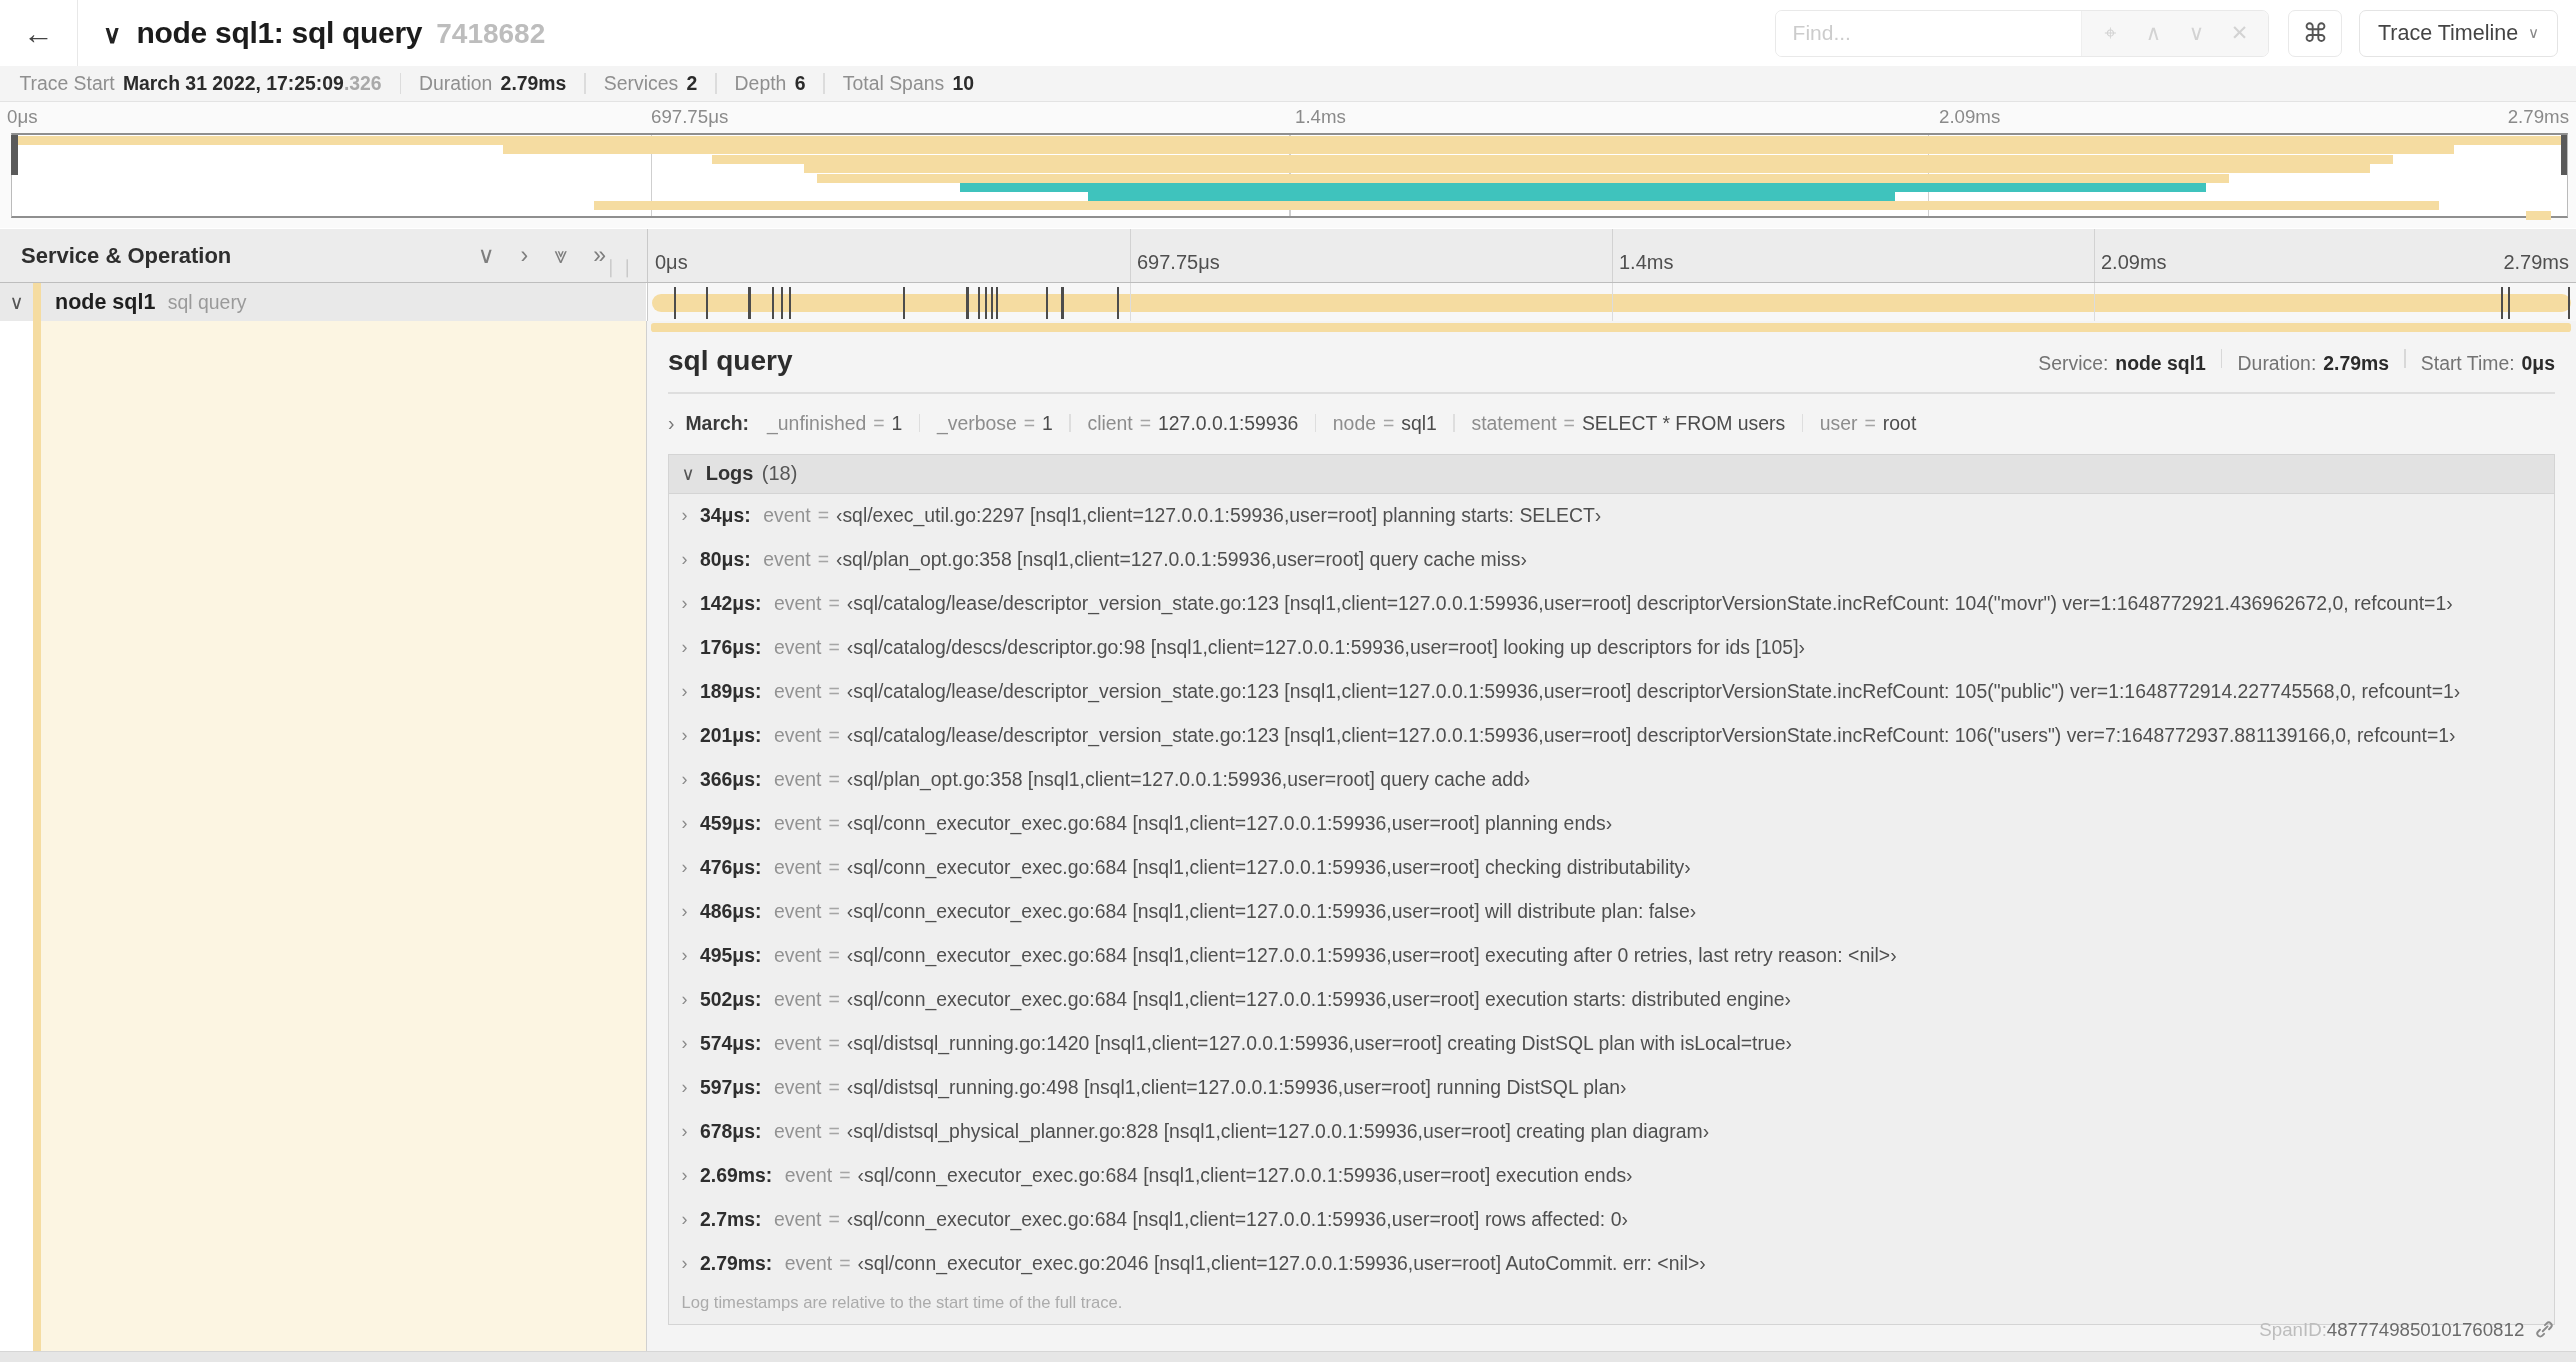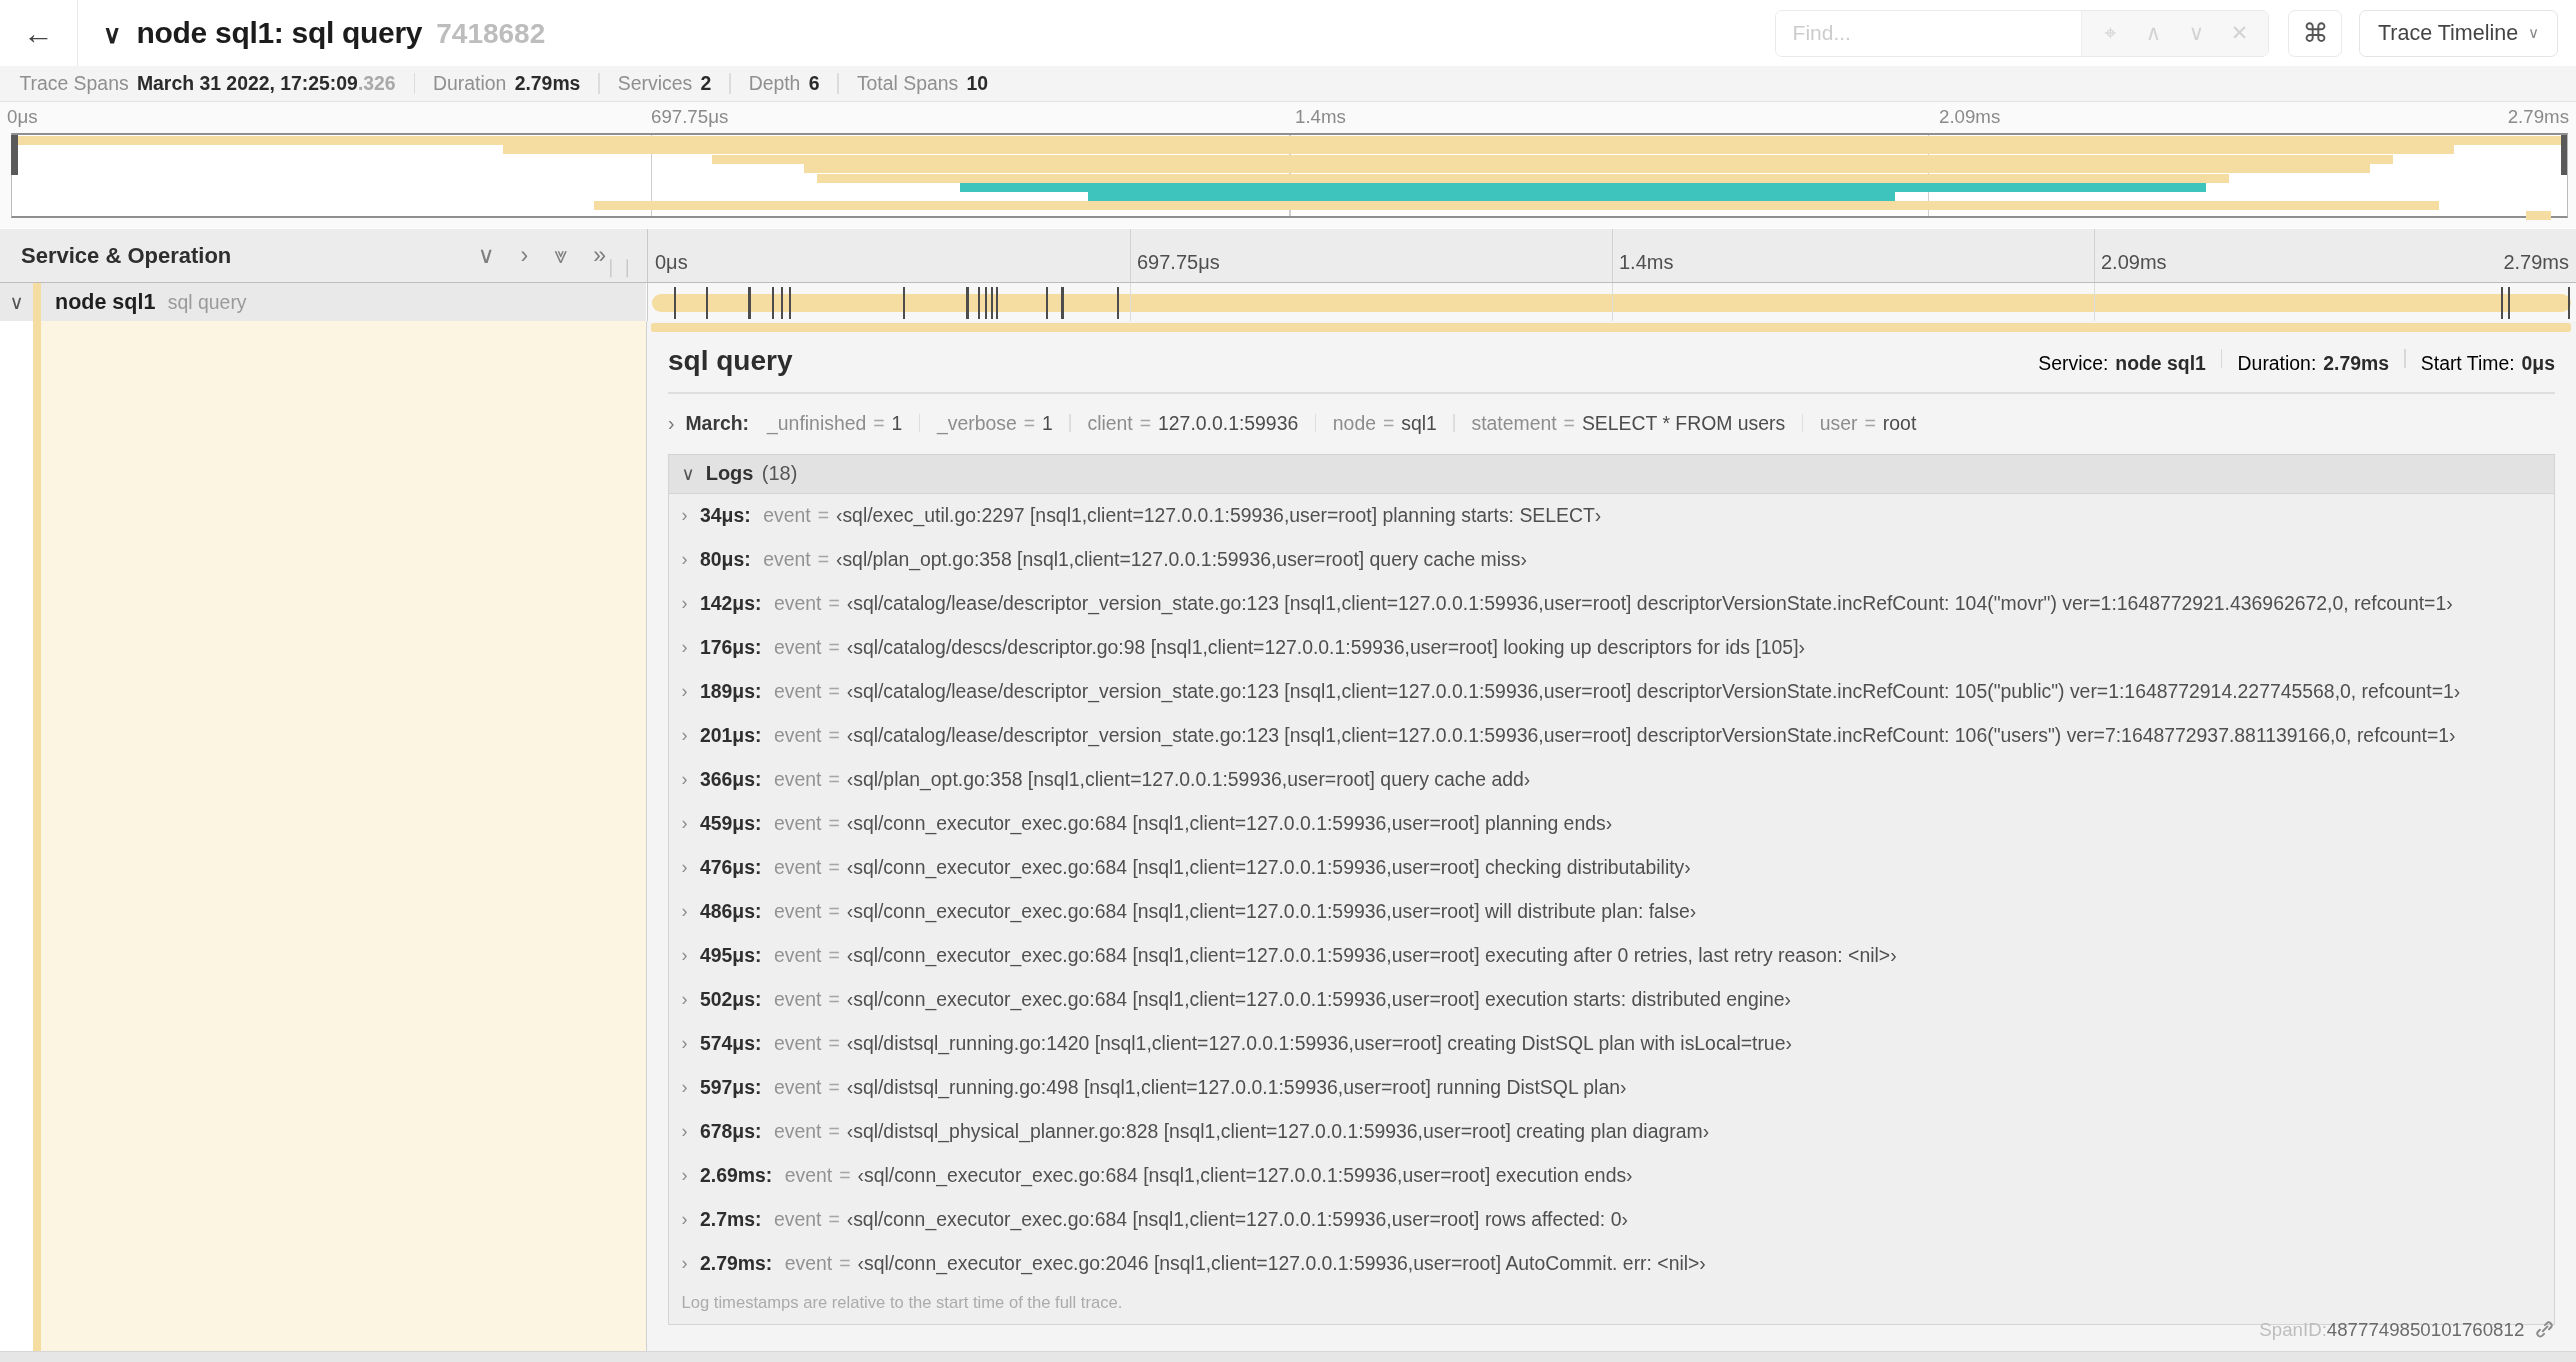--- a/index.html
+++ b/index.html
@@ -64,21 +64,21 @@
   .left-rail { position:absolute; left:0; top:0; bottom:0; width:646px; background:#fff; }
   .left-rail .stripe { position:absolute; left:33px; top:0; bottom:0; width:7.6px; }
   .left-rail .cream { position:absolute; left:41px; right:0; top:0; bottom:0; }
   .col-border { position:absolute; left:646px; top:0; bottom:0; width:1.4px; background:#d0d0d0; }
   .detail-panel { position:absolute; left:647px; right:0; top:0; bottom:0; background:#f4f4f4; }
   .detail-topbar { position:absolute; left:3.5px; right:5.5px; top:2.1px; height:9px; border-radius:2.8px; }
   .detail-inner { position:absolute; left:21px; right:21px; top:21px; bottom:0; }
   .d-head { display:flex; align-items:baseline; justify-content:space-between; }
   .d-title { font-size:28px; font-weight:bold; color:#2d2d2d; }
   .d-meta { display:flex; align-items:baseline; font-size:19.4px; }
-  .d-meta .m-label { color:#000000; margin-right:7px;margin-top:10px; }
+  .d-meta .m-label { color:#737373; margin-right:7px;margin-top:10px; }
   .d-meta .m-value { color:#2b2b2b; font-weight:bold; }
   .d-meta .m-sep { width:1.4px; height:19.4px; background:#d8d8d8; margin:0 15.2px; align-self:center; }
   .d-divider { height:1.4px; background:#dedede; margin-top:15.2px; }
   .tags-row { display:flex; align-items:baseline; margin-top:18px; font-size:19.4px; cursor:pointer; }
   .tags-chev { color:#777; font-size:19.4px; margin-right:11px; }
   .tags-label { font-weight:bold; color:#3a3a3a; margin-right:18px; }
   .tag-item { display:flex; align-items:baseline;justify-content:space-between; }
   .tag-key { color:#8d8d8d; }
   .tag-eq { color:#a5a5a5; margin:0 7px; }
   .tag-val { color:#4c4c4c; }
@@ -128,21 +128,21 @@
     </div>
     <div class="view-btn">
       <span>Trace Timeline</span>
       <span class="chev">∨</span>
     </div>
   </div>
 </div>
 
 <div class="info-bar">
     <span class="info-item">
-      <span class="info-label">Trace Spans</span>
+      <span class="info-label">Trace Start</span>
       <span class="info-value">March 31 2022, 17:25:09</span>
       <span class="info-suffix">.326</span>
     </span>
     <span class="info-sep"></span>
     <span class="info-item">
       <span class="info-label">Duration</span>
       <span class="info-value">2.79ms</span>
     </span>
     <span class="info-sep"></span>
     <span class="info-item">

